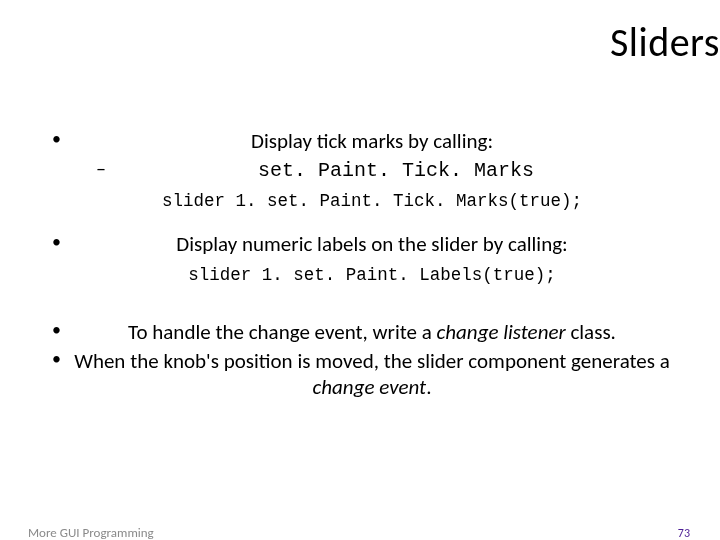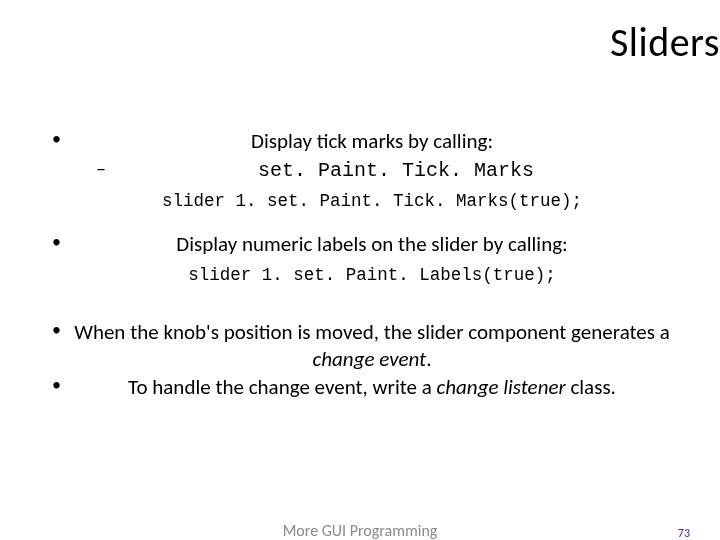--- a/index.html
+++ b/index.html
@@ -80,23 +80,23 @@
     margin: 8px 0 18px 24px;
   }
   .gap {
     height: 14px;
   }
   .footer-center {
     position: absolute;
     bottom: 18px;
     left: 0;
     right: 0;
-    text-align: center;
-    font-size: 16px;
+    font-size: 13px;
     color: #8a8a8a;
+    padding-left: 28px;
   }
   .footer-right {
     position: absolute;
     bottom: 18px;
     right: 30px;
     font-size: 12px;
     color: #4c1d95;
   }
   .ital { font-style: italic; }
 </style>
@@ -127,23 +127,23 @@
         <span>Display numeric labels on the slider by calling:</span>
       </li>
     </ul>
 
     <div class="codeblock">slider 1. set. Paint. Labels(true);</div>
 
     <div class="gap"></div>
 
     <ul class="lvl1">
       <li>
-        <span>When the knob's position is moved, the slider component generates a </span><span class="ital">change event</span><span>.</span>
+        <span>To handle the change event, write a </span><span class="ital">change listener </span><span>class.</span>
       </li>
       <li>
-        <span>To handle the change event, write a </span><span class="ital">change listener </span><span>class.</span>
+        <span>When the knob's position is moved, the slider component generates a </span><span class="ital">change event</span><span>.</span>
       </li>
     </ul>
   </div>
 
   <div class="footer-center">More GUI Programming</div>
   <div class="footer-right">73</div>
 </div>
 
 </body></html>

